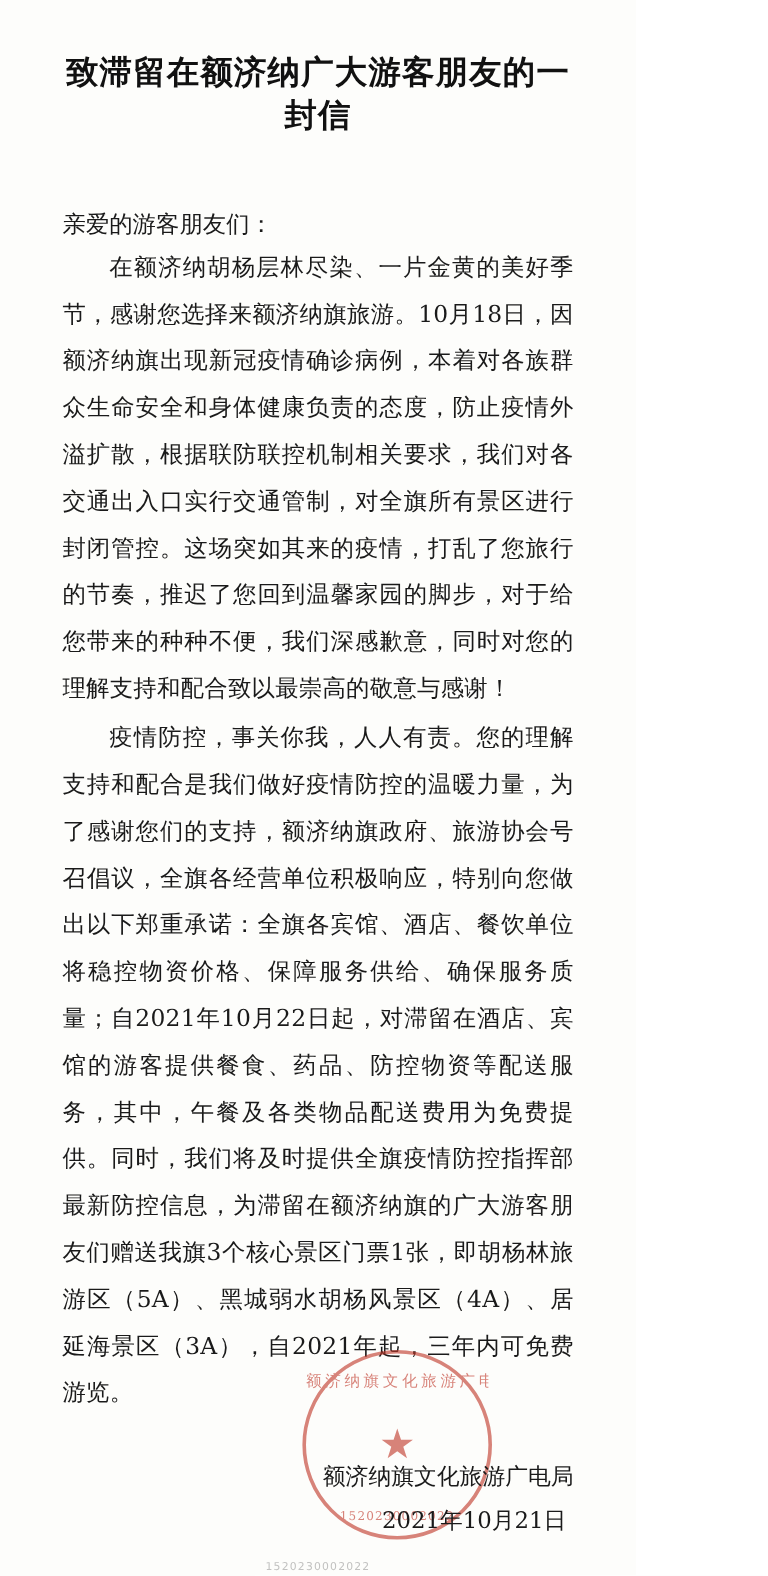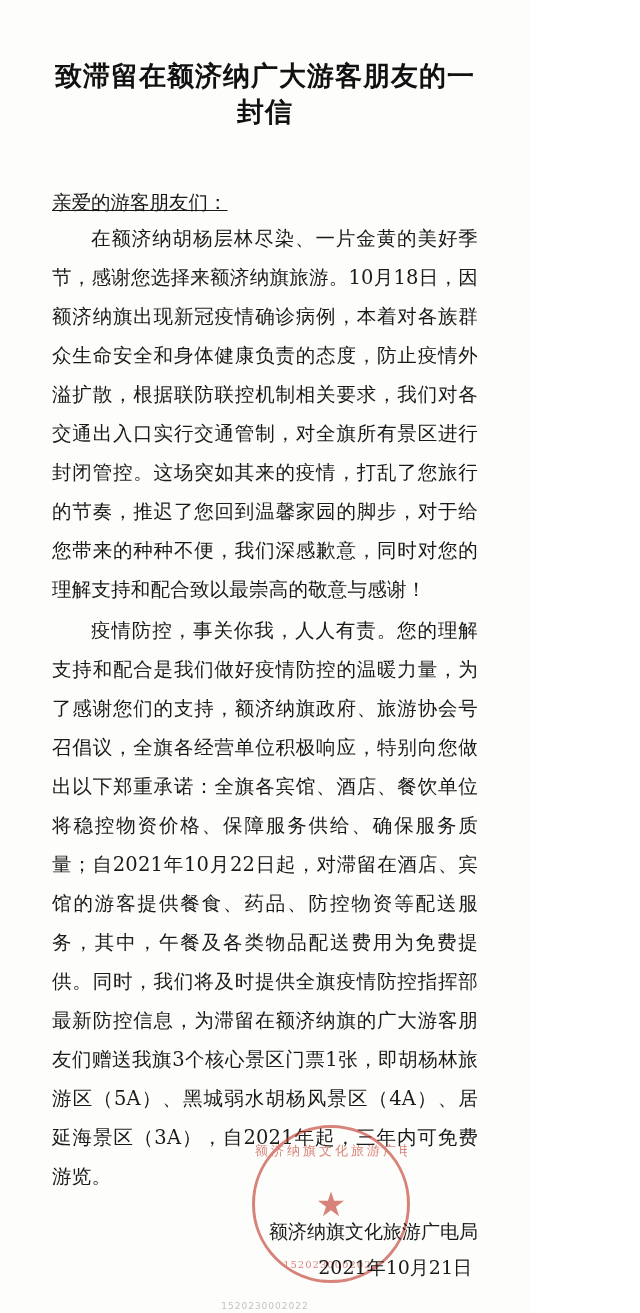--- a/index.html
+++ b/index.html
@@ -12,39 +12,38 @@
     background: #ffffff;
     font-family: "DejaVu Serif", "Liberation Serif", serif;
     color: #1a1a1a;
     overflow: hidden;
   }
   .page {
     position: relative;
     width: 530px;
     height: 1313px;
     box-sizing: border-box;
-    padding: 16px 52px;
+    padding: 0 52px;
     background: #fdfdfb;
   }
   .doc-title {
     text-align: center;
     font-size: 27px;
     font-weight: bold;
     letter-spacing: 1px;
     padding-top: 42px;
     padding-bottom: 8px;
     color: #111111;
     font-family: "DejaVu Serif", "Liberation Serif", serif;
   }
   .salutation {
     margin-top: 48px;
     font-size: 19.5px;
     line-height: 1.7;
     color: #1a1a1a;
-    text-decoration: underline;
   }
   .body-text {
   }
   .para {
     font-size: 19.5px;
     line-height: 2.0;
     text-align: justify;
     text-justify: inter-ideograph;
     text-indent: 2em;
     margin: 0 0 2px 0;

